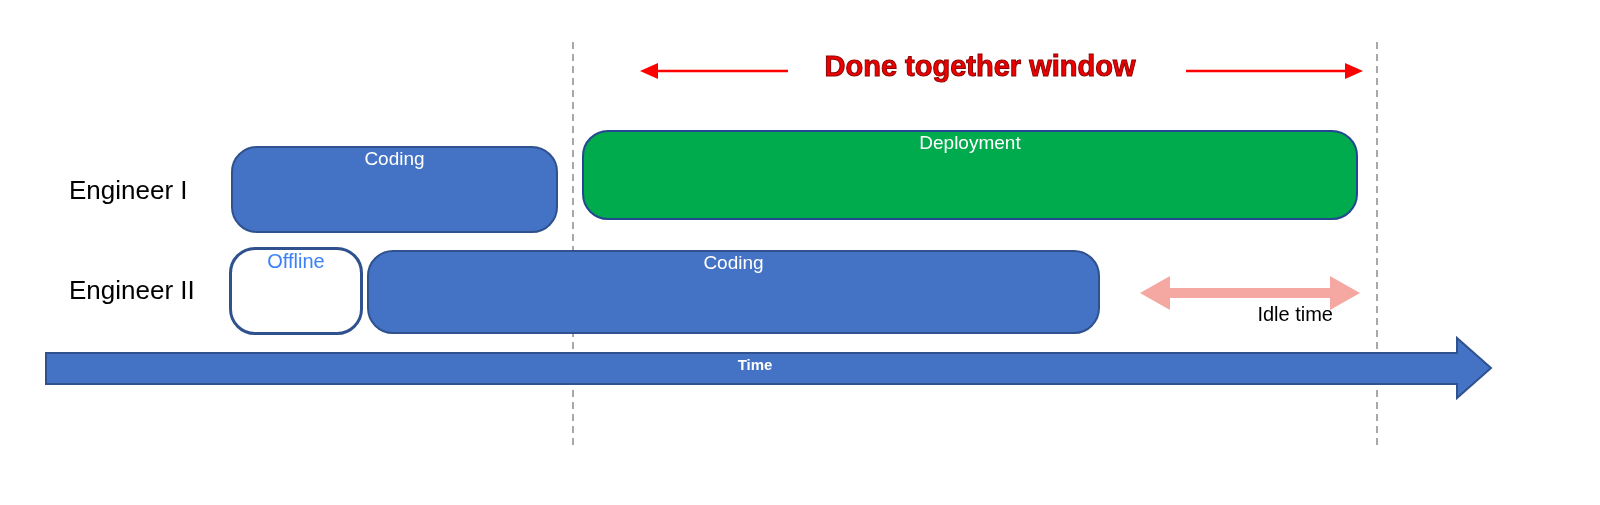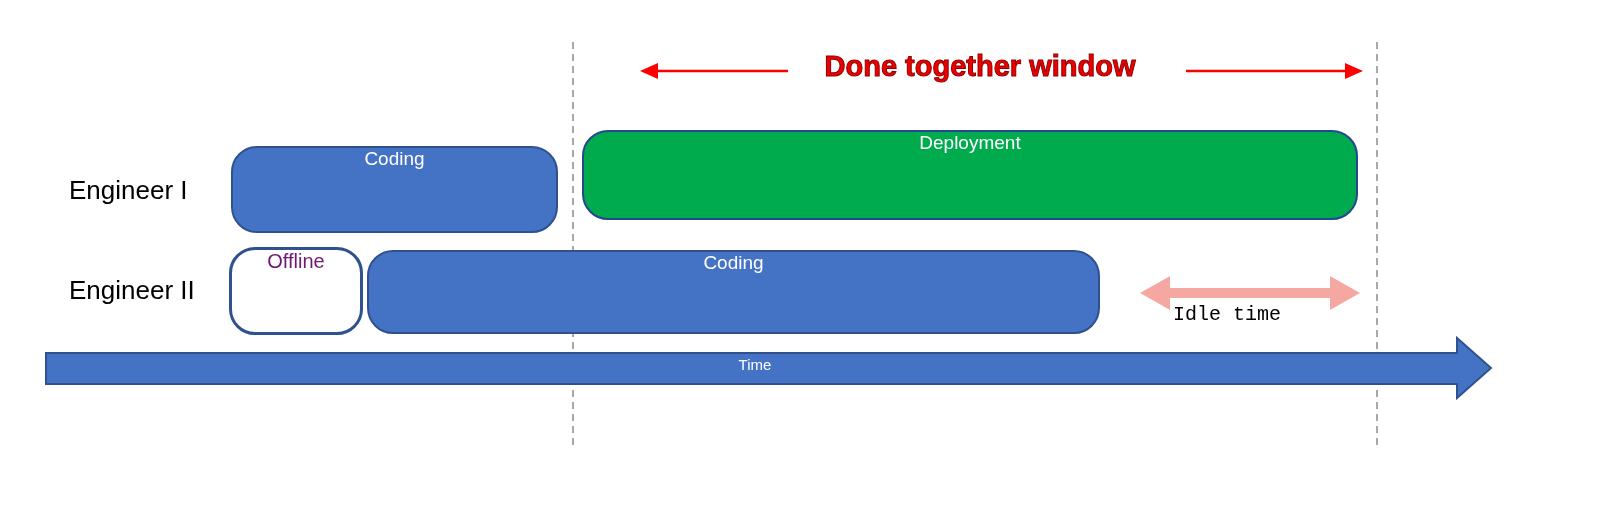--- a/index.html
+++ b/index.html
@@ -35,50 +35,49 @@
     color:#ffffff;
   }
   .bar-green{
     background:#00AB4E;
     border:2px solid #24478F;
     color:#ffffff;
   }
   .bar-outline{
     background:#ffffff;
     border:3px solid #2F528F;
-    color:#701a75;
+    color:#3b82f6;
     font-size:20px;
   }
   .diagram-title{
     position:absolute;
     left:770px;top:50px;width:420px;
     text-align:center;
     font-size:29px;
     font-weight:700;
     color:#ee0000;
     -webkit-text-stroke:1px #8a0000;
     letter-spacing:0px;
     white-space:nowrap;
   }
   .idle-label{
     position:absolute;
     left:1173px;top:303px;width:160px;
-    text-align:left;
+    text-align:right;
     color:#000000;
     font-size:20px;
     white-space:nowrap;
-    font-family:Liberation Mono, monospace;
   }
   .time-label{
     position:absolute;
     left:690px;top:356px;width:130px;
     text-align:center;
     color:#ffffff;
     font-size:15px;
-    font-weight:400;
+    font-weight:700;
     white-space:nowrap;
   }
 </style>
 </head>
 <body>
 
 <div class="canvas">
 
   <svg class="svg-layer" viewBox="0 0 1600 505" xmlns="http://www.w3.org/2000/svg">
 

